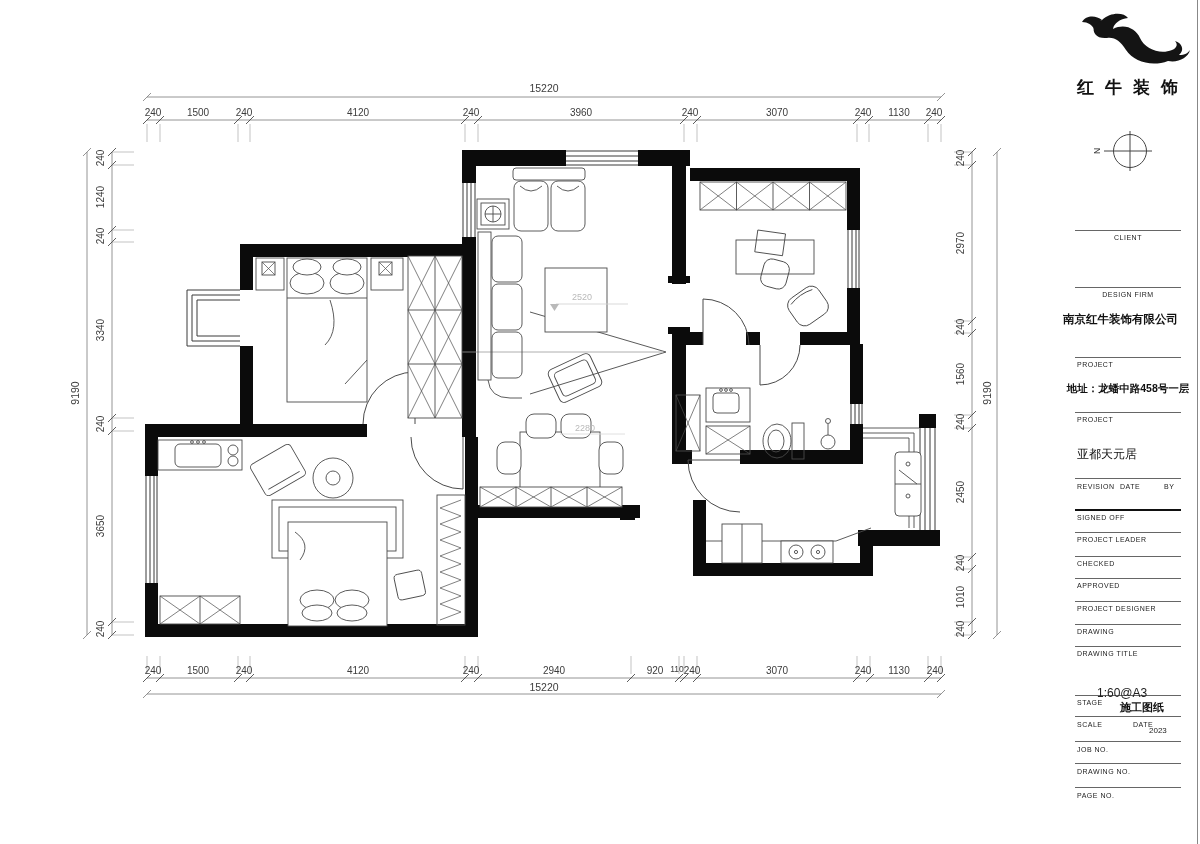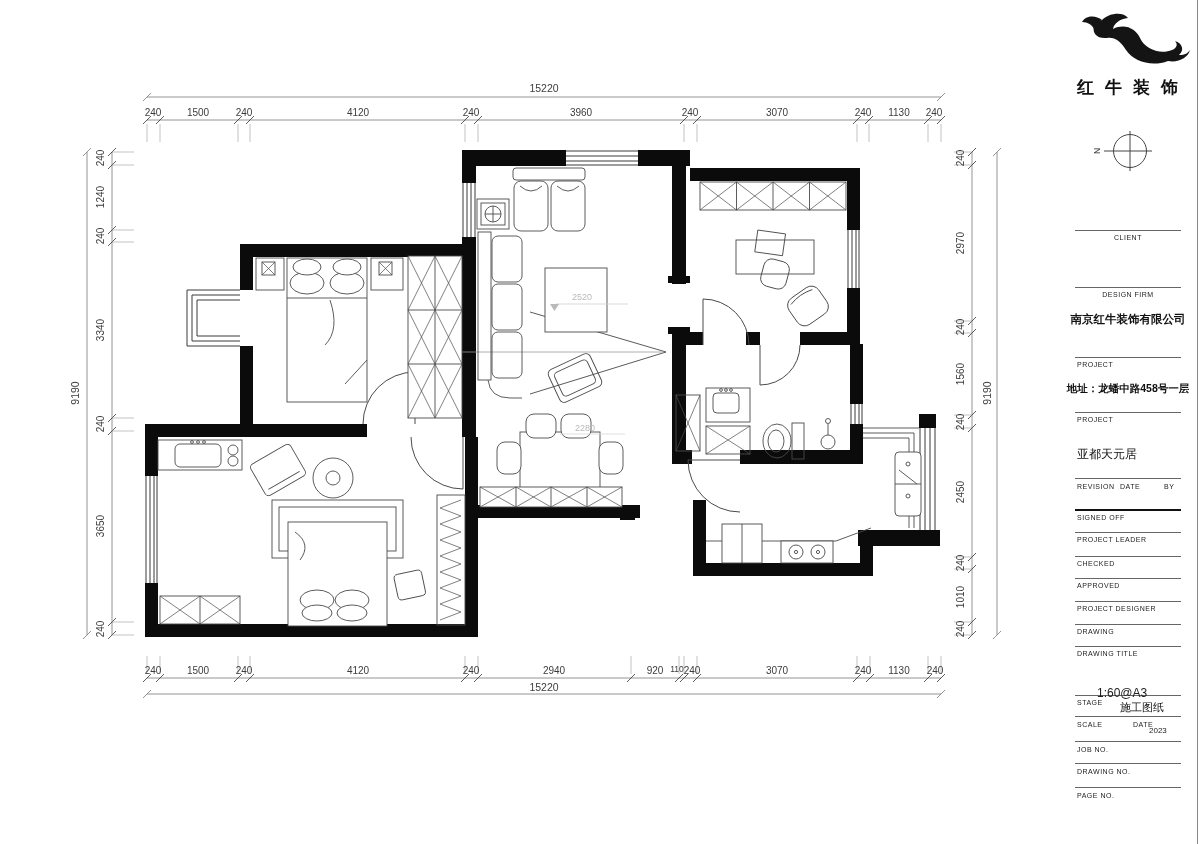--- a/index.html
+++ b/index.html
@@ -330,21 +330,21 @@
     <circle cx="40" cy="25" r="16.5" stroke="#444" fill="none" stroke-width="1"></circle>
     <path d="M14,25 H62 M40,5 V45" stroke="#444" stroke-width="1"></path>
     <text x="10" y="28" font-size="8.5" fill="#222" transform="rotate(-90 10 28)">N</text>
   </svg>
 
   <div class="rule" style="top:230px"></div>
   <div class="tb-label tb-center" style="top:234px">CLIENT</div>
 
   <div class="rule" style="top:287px"></div>
   <div class="tb-label tb-center" style="top:291px">DESIGN FIRM</div>
-  <div class="abs cn" style="left:1063px;top:312px;width:130px;text-align:center;font-family:'Liberation Serif',serif;font-weight:700;font-size:11.5px">南京红牛装饰有限公司</div>
+  <div class="abs cn" style="left:1063px;top:312px;width:130px;text-align:left;font-family:'Liberation Serif',serif;font-weight:700;font-size:11.5px">南京红牛装饰有限公司</div>
 
   <div class="rule" style="top:357px"></div>
   <div class="tb-label" style="left:1077px;top:361px">PROJECT</div>
   <div class="abs cn" style="left:1056px;top:382px;width:144px;font-weight:700;font-size:10.5px">地址：龙蟠中路458号一层</div>
 
   <div class="rule" style="top:412px"></div>
   <div class="tb-label" style="left:1077px;top:416px">PROJECT</div>
   <div class="abs cn" style="left:1077px;top:446px;font-weight:400;font-size:12px">亚都天元居</div>
 
   <div class="rule" style="top:478px"></div>
@@ -368,21 +368,21 @@
   <div class="tb-label" style="left:1077px;top:605px">PROJECT DESIGNER</div>
 
   <div class="rule" style="top:624px"></div>
   <div class="tb-label" style="left:1077px;top:628px">DRAWING</div>
 
   <div class="rule" style="top:646px"></div>
   <div class="tb-label" style="left:1077px;top:650px">DRAWING TITLE</div>
 
   <div class="rule" style="top:695px"></div>
   <div class="tb-label" style="left:1077px;top:699px">STAGE</div>
-  <div class="abs cn" style="left:1120px;top:700px;font-weight:400;font-size:11px">施工图纸</div>
+  <div class="abs cn" style="left:1120px;top:700px;font-weight:700;font-size:11px">施工图纸</div>
 
   <div class="rule" style="top:716px"></div>
   <div class="tb-label" style="left:1077px;top:721px">SCALE</div>
   <div class="abs" style="left:1097px;top:686px;font-size:12px;color:#222">1:60@A3</div>
   <div class="tb-label" style="left:1133px;top:721px">DATE</div>
   <div class="abs" style="left:1149px;top:726px;font-size:8px;color:#222">2023</div>
 
   <div class="rule" style="top:741px"></div>
   <div class="tb-label" style="left:1077px;top:746px">JOB NO.</div>
 

